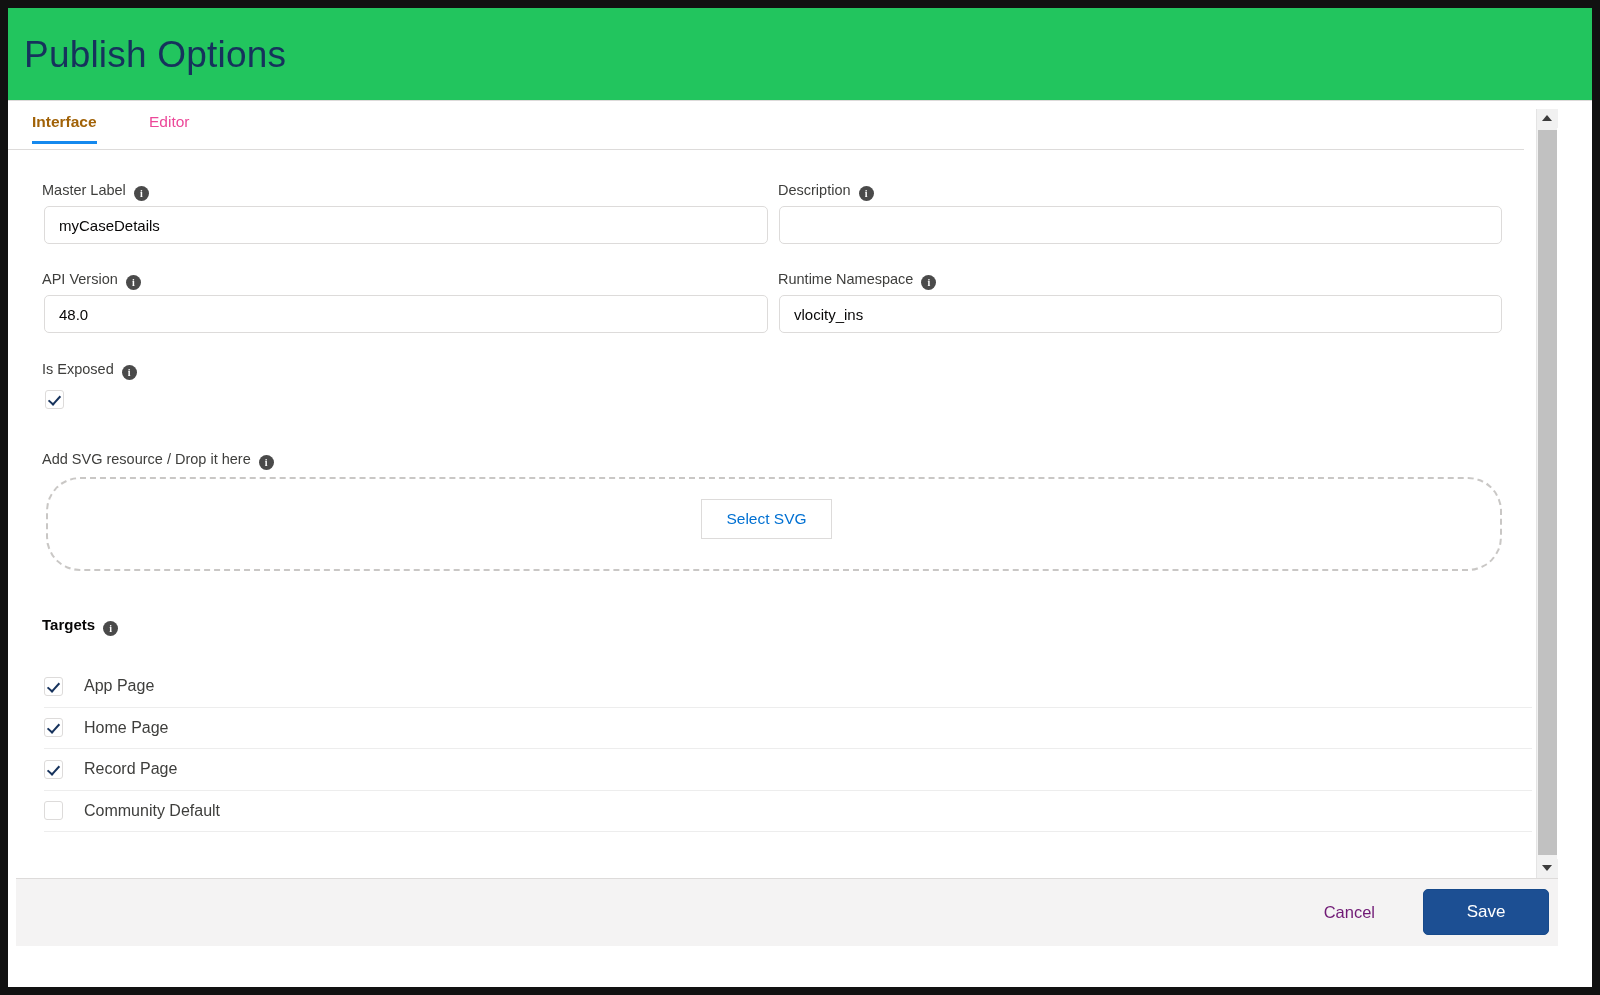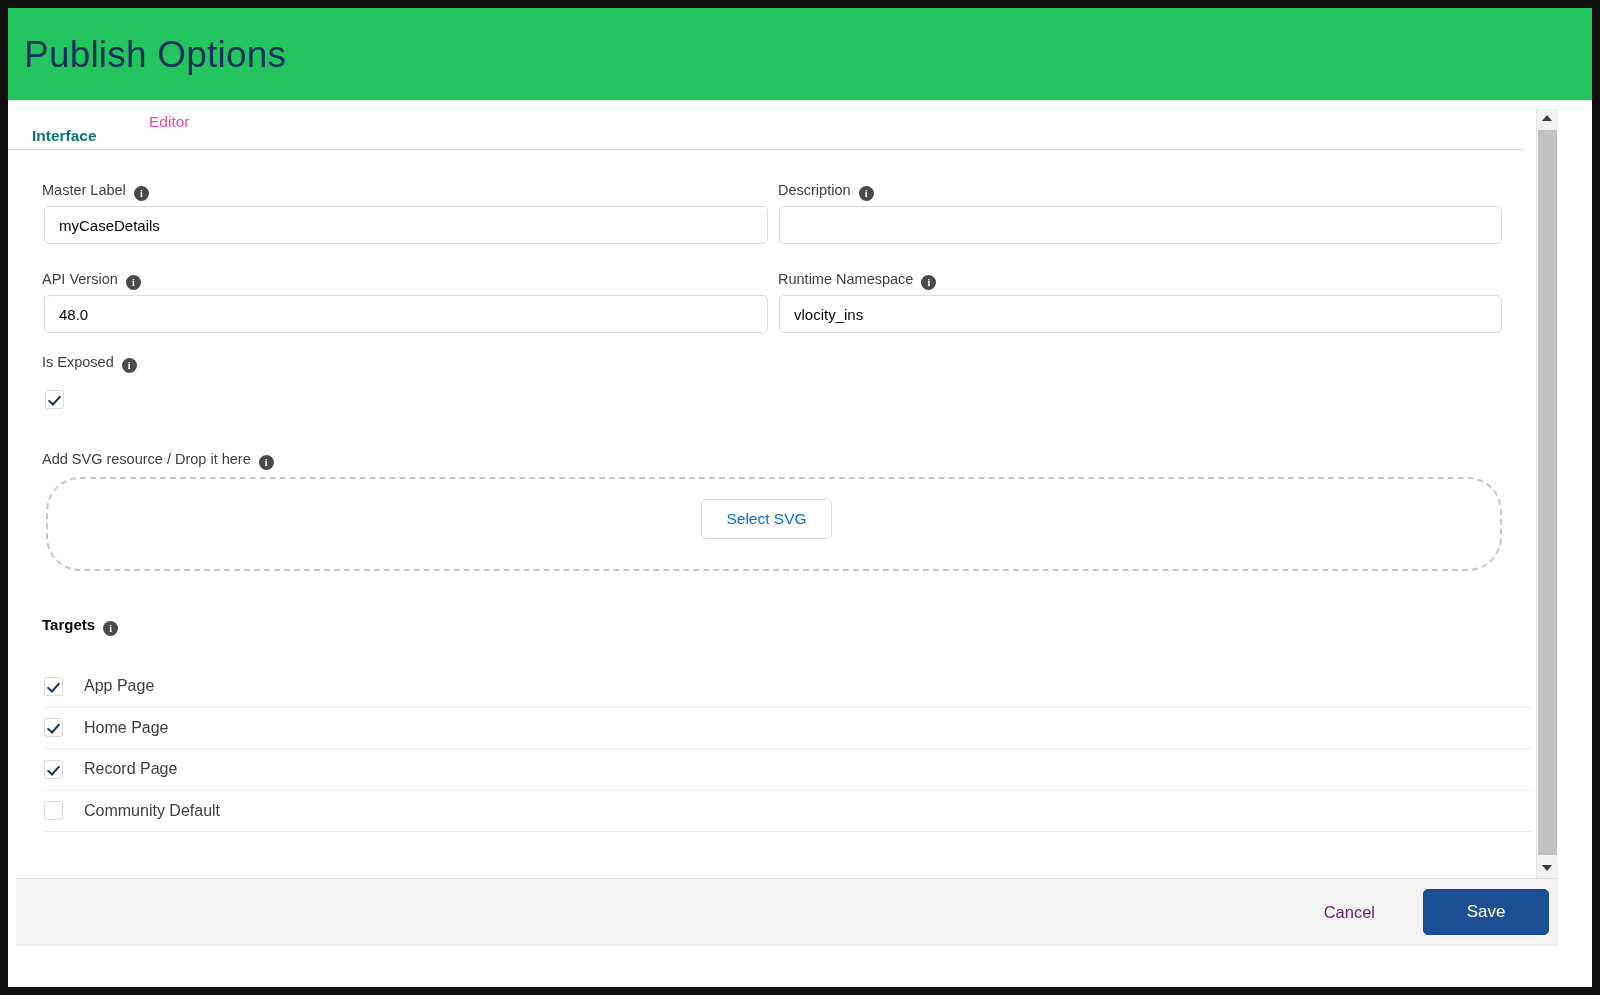--- a/index.html
+++ b/index.html
@@ -61,23 +61,22 @@
   .tab {
     position: absolute;
     top: 12px;
     font-size: 15.5px;
     color: #ec4899;
     cursor: pointer;
     white-space: nowrap;
     padding-bottom: 13px;
   }
   .tab.active {
-    color: #0f766e;
+    color: #a16207;
     font-weight: 700;
-    margin-top: 14px;
   }
   .tab.active::after {
     content: "";
     position: absolute;
     left: 0; right: 0; bottom: 0;
     height: 3px;
     background: #1589ee;
   }
   #tab-interface { left: 24px; }
   #tab-editor    { left: 141px; }
@@ -133,21 +132,21 @@
   }
 
   #lbl-master     { left: 34px;  top: 32px; }
   #in-master      { left: 36px;  top: 56px;  width: 724px; }
   #lbl-desc       { left: 770px; top: 32px; }
   #in-desc        { left: 771px; top: 56px;  width: 723px; }
   #lbl-api        { left: 34px;  top: 121px; }
   #in-api         { left: 36px;  top: 145px; width: 724px; }
   #lbl-ns         { left: 770px; top: 121px; }
   #in-ns          { left: 771px; top: 145px; width: 723px; }
-  #lbl-exposed    { left: 34px;  top: 204px; }
+  #lbl-exposed    { left: 34px;  top: 211px; }
 
   
   .cb {
     position: relative;
     display: inline-block;
     width: 19px; height: 19px;
     border: 1px solid #dddbda;
     border-radius: 3px;
     background: #ffffff;
     cursor: pointer;
@@ -176,21 +175,21 @@
     border: 2px dashed #c9c7c5;
     border-radius: 34px;
     background: #ffffff;
   }
   #btn-select-svg {
     position: absolute;
     left: 653px; top: 20px;
     width: 131px; height: 40px;
     background: #ffffff;
     border: 1px solid #dddbda;
-    border-radius: 5px;
+    border-radius: 0;
     font-family: "Liberation Sans", sans-serif;
     font-size: 15.5px;
     color: #0070d2;
     cursor: pointer;
     padding: 0;
   }
 
   
   #lbl-targets {
     position: absolute;

